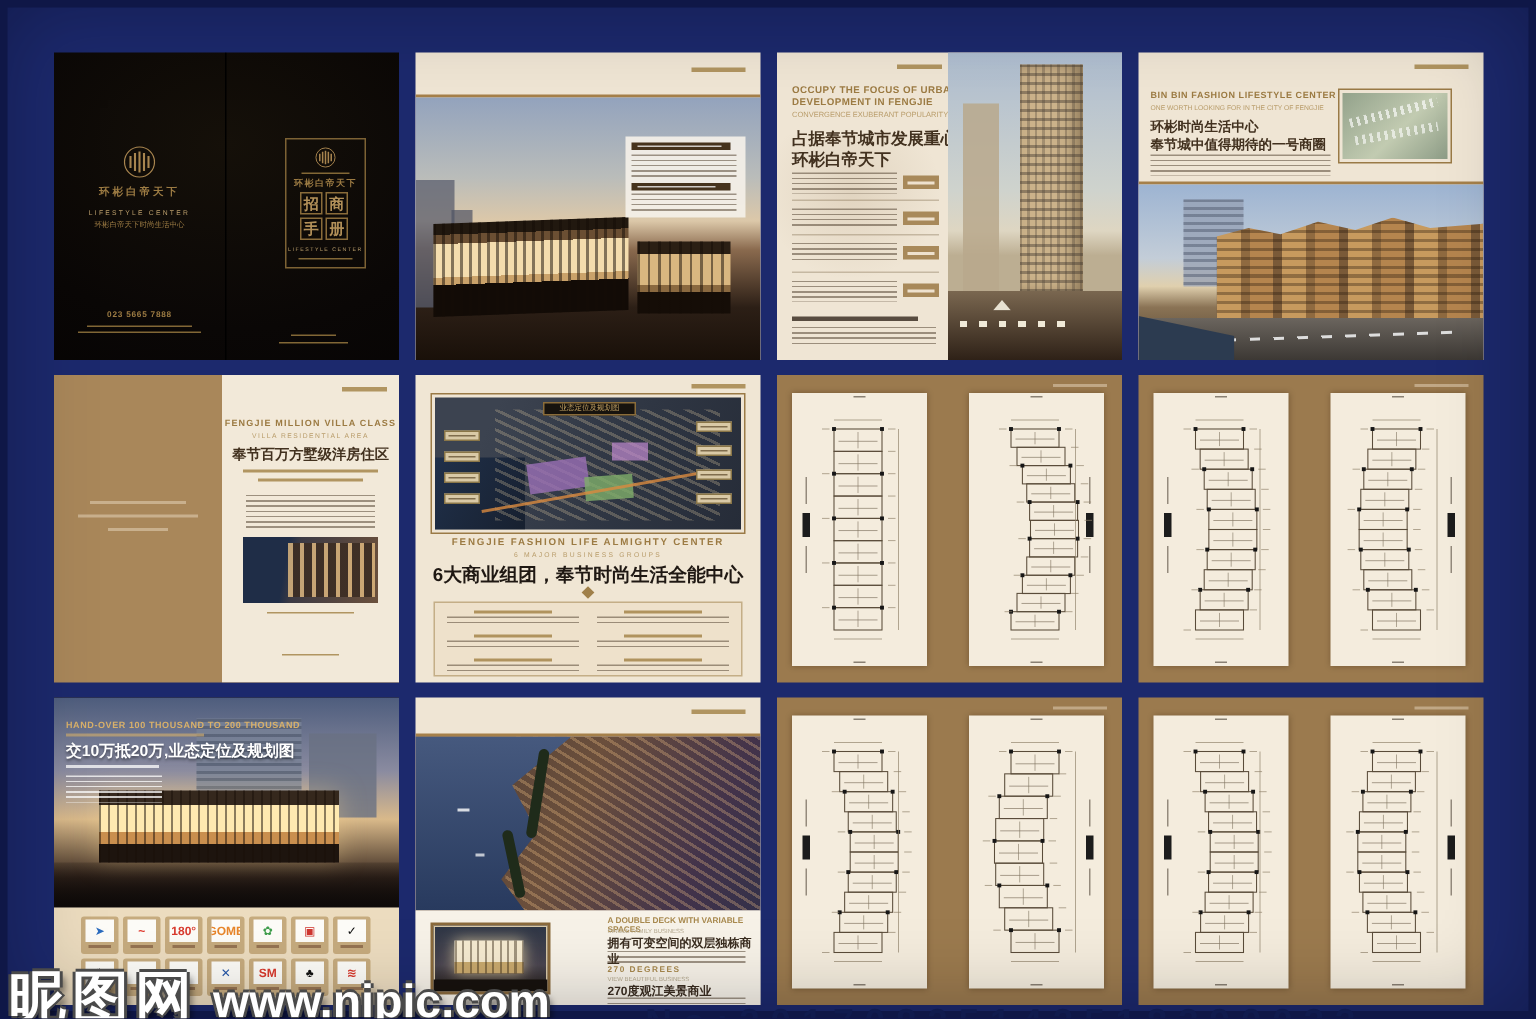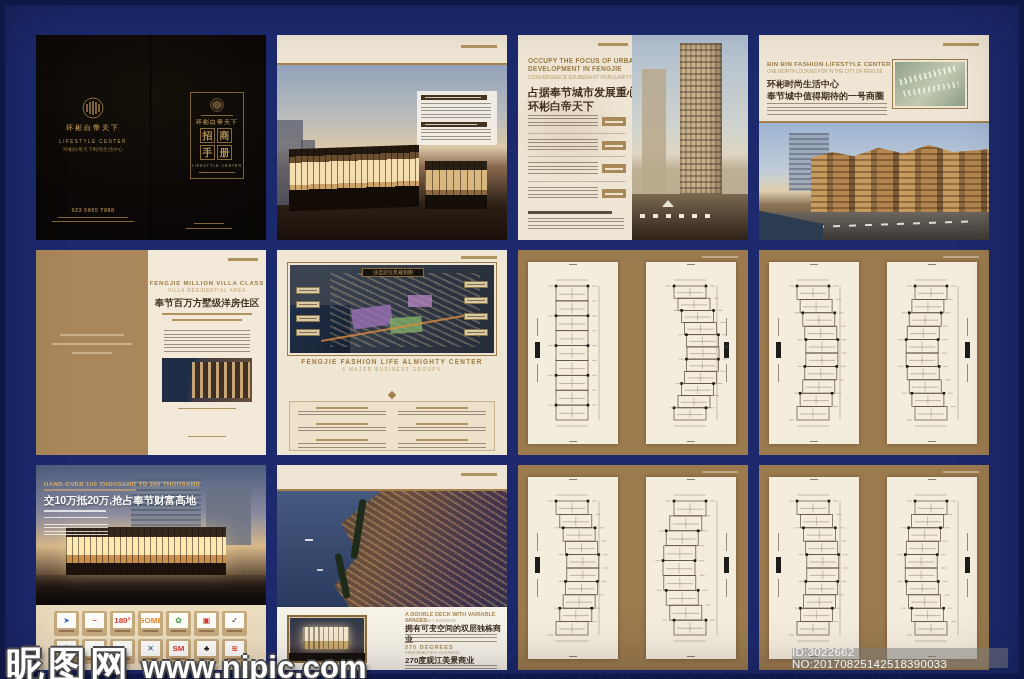--- a/index.html
+++ b/index.html
@@ -266,20 +266,21 @@
         <div class="tag" style="left:174px;top:48px;">
             <div class="gl"></div>
           </div>
         <div class="tag" style="left:174px;top:64px;">
             <div class="gl"></div>
           </div>
       </div>
     </div>
     <div class="abs gold b" style="left:0;top:108px;width:230px;text-align:center;font-size:6.5px;letter-spacing:1.2px;">FENGJIE FASHION LIFE ALMIGHTY CENTER</div>
     <div class="abs goldlt" style="left:0;top:117px;width:230px;text-align:center;font-size:4.5px;letter-spacing:1.5px;">6 MAJOR BUSINESS GROUPS</div>
+    <div class="abs" style="left:0;top:125px;width:230px;text-align:center;font-size:12.5px;font-weight:bold;color:#1f1813;">6大商业组团，奉节时尚生活全能中心</div>
     <div class="abs" style="left:112px;top:142px;width:6px;height:6px;background:#a0804a;transform:rotate(45deg);"></div>
     <div class="abs" style="left:12px;top:151px;width:206px;height:50px;border:1px solid #c4ae87;background:#eee1cb;box-sizing:border-box;">
       <div class="gl gg" style="left:26px;top:5px;width:52px;height:1.5px;"></div>
       <div class="gp" style="left:8px;top:9px;width:88px;height:7px;"></div>
       <div class="gl gg" style="left:26px;top:21px;width:52px;height:1.5px;"></div>
       <div class="gp" style="left:8px;top:25px;width:88px;height:7px;"></div>
       <div class="gl gg" style="left:26px;top:37px;width:52px;height:1.5px;"></div>
       <div class="gp" style="left:8px;top:41px;width:88px;height:7px;"></div>
       <div class="gl gg" style="left:126px;top:5px;width:52px;height:1.5px;"></div>
       <div class="gp" style="left:108px;top:9px;width:88px;height:7px;"></div>
@@ -578,21 +579,21 @@
         <div class="abs" style="inset:0;background:repeating-linear-gradient(180deg,rgba(70,80,100,.55) 0 2px,transparent 2px 5px);"></div>
       </div>
       <div class="abs" style="left:170px;top:24px;width:45px;height:56px;background:rgba(105,112,130,.8);"></div>
       <div class="abs" style="left:30px;top:62px;width:160px;height:48px;box-shadow:0 0 18px rgba(255,220,150,.35);
            background:linear-gradient(180deg,#35281d 0 20%,#ffe9b0 20% 58%,#c98f4e 58% 74%,#1d140e 74% 100%);">
         <div class="abs" style="inset:0;background:repeating-linear-gradient(90deg,rgba(25,15,8,.5) 0 1.5px,transparent 1.5px 6px);"></div>
       </div>
       <div class="abs" style="left:0;bottom:0;width:230px;height:30px;background:linear-gradient(180deg,rgba(20,12,10,.2),#0e0a09);"></div>
       <div class="abs b" style="left:8px;top:16px;font-size:6px;color:#d8b06a;letter-spacing:.4px;">HAND-OVER 100 THOUSAND TO 200 THOUSAND</div>
       <div class="gl" style="left:8px;top:24px;width:92px;height:1.5px;--c:rgba(216,176,106,.6);"></div>
-      <div class="abs b" style="left:8px;top:29px;font-size:10.5px;color:#ffffff;text-shadow:0 1px 2px rgba(0,0,0,.5);">交10万抵20万,抢占奉节财富高地</div>
+      <div class="abs b" style="left:8px;top:29px;font-size:10.5px;color:#ffffff;text-shadow:0 1px 2px rgba(0,0,0,.5);">交10万抵20万,业态定位及规划图</div>
       <div class="gl gw" style="left:8px;top:45px;width:62px;height:1.5px;"></div>
       <div class="gp gw" style="left:8px;top:52px;width:64px;height:18px;"></div>
     </div>
     <div class="abs" style="left:0;top:140px;width:230px;height:65px;background:#ecdcbf;">
       <div class="logo-grid" style="left:18px;top:6px;position:absolute;">
           <div class="ltile">
             <div class="linner">
               <span style="color: rgb(42, 107, 191);">➤</span>
             </div>
             <div class="lname"></div>
@@ -982,16 +983,15 @@
           <line x1="12.1" y1="119.2" x2="17.1" y2="119.2" stroke="#8d8068" stroke-width="0.45"></line>
           <line x1="18.0" y1="146.0" x2="23.0" y2="146.0" stroke="#8d8068" stroke-width="0.45"></line>
         </svg>
     </div>
   </div>
 
   <div class="wm">
     <span class="cjk">昵图网</span>
     <span class="url">www.nipic.com</span>
   </div>
-  <div class="idbar">ID:3022662 NO:20170825142518390033</div>
   <div class="cut">No:20170825142518390033</div>
 
 </div>
 
 </body></html>

